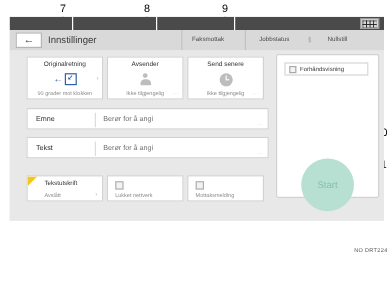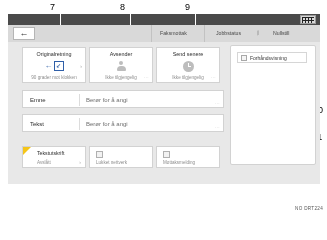--- a/index.html
+++ b/index.html
@@ -145,20 +145,21 @@
       <div class="seg" style="left:52px;width:1px;background:#fff;"></div>
       <div class="seg" style="left:122px;width:1px;background:#fff;"></div>
       <div class="seg" style="left:187px;width:1px;background:#fff;"></div>
       <div class="kp-icon">
         <div class="dots"></div>
       </div>
     </div>
 
     <div class="titlebar">
       <div class="backbtn">←</div>
+      <div class="apptitle">Innstillinger</div>
       <div class="tb-sep" style="left:143px;top:0;"></div>
       <div class="tb-item" style="left:152px;">Faksmottak</div>
       <div class="tb-sep" style="left:196px;top:0;"></div>
       <div class="tb-item" style="left:208px;">Jobbstatus</div>
       <div class="tb-reset-icon" style="left:249px;">⫽</div>
       <div class="tb-item" style="left:265px;">Nullstill</div>
     </div>
 
     <div class="work">
 
@@ -226,18 +227,19 @@
       <div class="mcard" style="left:81px;width:64px;">
         <div class="mcard-chk"></div>
         <div class="mcard-val" style="left:6px;">Lukket nettverk</div>
       </div>
 
       <div class="mcard" style="left:148px;width:64px;">
         <div class="mcard-chk"></div>
         <div class="mcard-val" style="left:6px;">Mottaksmelding</div>
       </div>
 
+      <div class="startbtn">Start</div>
     </div>
 
   </div>
 
   <div class="watermark">NO DRT224</div>
 </div>
 
 </body></html>

